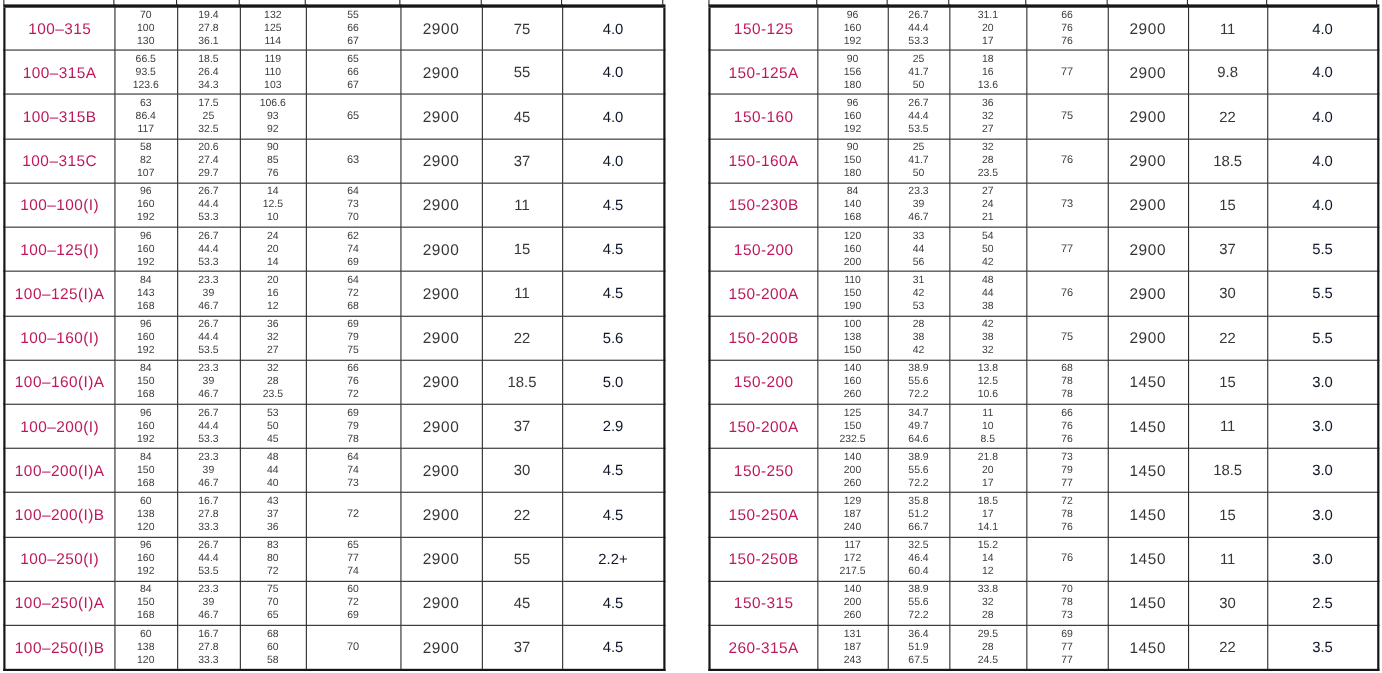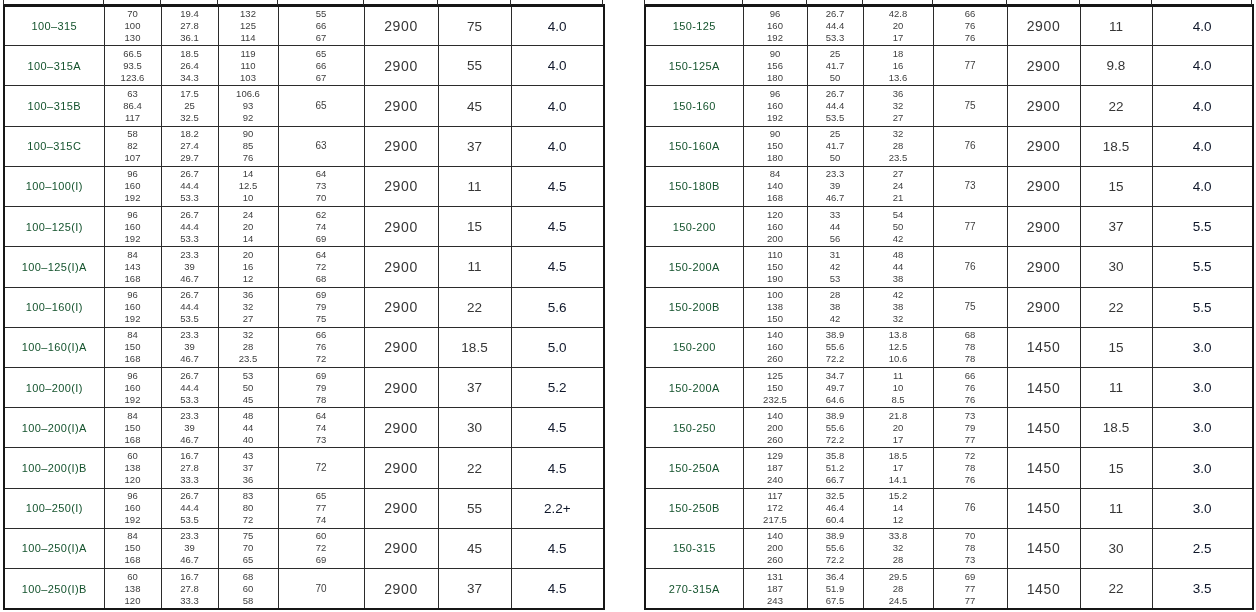--- a/index.html
+++ b/index.html
@@ -7,21 +7,21 @@
         font-family:"Liberation Sans","DejaVu Sans",sans-serif;color:#3a3a3a;}
   .tbl-wrap{position:absolute;top:0;height:612px;}
   
   .stub{position:absolute;top:0;width:1px;height:5px;background:#2a2a2a;}
   table.spec{position:absolute;top:4px;left:0;width:100%;height:606px;
              border-collapse:collapse;table-layout:fixed;
              border:2px solid #161616;border-top:3px solid #161616;}
   table.spec td{border:1px solid #2b2b2b;text-align:center;vertical-align:middle;
                 padding:0;overflow:hidden;background:#fff;}
   table.spec tr{height:40px;}
-  td.model{font-size:11px;letter-spacing:0.4px;color:#14532d;}
+  td.model{font-size:14px;letter-spacing:0.4px;color:#be185d;}
   td.stack div{font-size:9.5px;line-height:12px;color:#3d3d3d;}
   td.stack.single div{font-size:10px;line-height:12px;}
   td.speed{font-size:14px;letter-spacing:0.6px;color:#363636;margin-left:44px;}
   td.power{font-size:13.5px;color:#363636;}
   td.npsh{font-size:13.5px;color:#0f172a;}
 </style>
 </head>
 <body>
 
 <div class="page">
@@ -115,21 +115,21 @@
             <td class="npsh">4.0</td>
           </tr>
           <tr>
             <td class="model">100–315C</td>
             <td class="stack">
               <div>58</div>
               <div>82</div>
               <div>107</div>
             </td>
             <td class="stack">
-              <div>18.2</div>
+              <div>20.6</div>
               <div>27.4</div>
               <div>29.7</div>
             </td>
             <td class="stack">
               <div>90</div>
               <div>85</div>
               <div>76</div>
             </td>
             <td class="stack single">
               <div>63</div>
@@ -285,21 +285,21 @@
               <div>50</div>
               <div>45</div>
             </td>
             <td class="stack">
               <div>69</div>
               <div>79</div>
               <div>78</div>
             </td>
             <td class="speed">2900</td>
             <td class="power">37</td>
-            <td class="npsh">5.2</td>
+            <td class="npsh">2.9</td>
           </tr>
           <tr>
             <td class="model">100–200(I)A</td>
             <td class="stack">
               <div>84</div>
               <div>150</div>
               <div>168</div>
             </td>
             <td class="stack">
               <div>23.3</div>
@@ -451,21 +451,21 @@
               <div>96</div>
               <div>160</div>
               <div>192</div>
             </td>
             <td class="stack">
               <div>26.7</div>
               <div>44.4</div>
               <div>53.3</div>
             </td>
             <td class="stack">
-              <div>42.8</div>
+              <div>31.1</div>
               <div>20</div>
               <div>17</div>
             </td>
             <td class="stack">
               <div>66</div>
               <div>76</div>
               <div>76</div>
             </td>
             <td class="speed">2900</td>
             <td class="power">11</td>
@@ -537,21 +537,21 @@
               <div>23.5</div>
             </td>
             <td class="stack single">
               <div>76</div>
             </td>
             <td class="speed">2900</td>
             <td class="power">18.5</td>
             <td class="npsh">4.0</td>
           </tr>
           <tr>
-            <td class="model">150-180B</td>
+            <td class="model">150-230B</td>
             <td class="stack">
               <div>84</div>
               <div>140</div>
               <div>168</div>
             </td>
             <td class="stack">
               <div>23.3</div>
               <div>39</div>
               <div>46.7</div>
             </td>
@@ -787,21 +787,21 @@
             <td class="stack">
               <div>70</div>
               <div>78</div>
               <div>73</div>
             </td>
             <td class="speed">1450</td>
             <td class="power">30</td>
             <td class="npsh">2.5</td>
           </tr>
           <tr>
-            <td class="model">270-315A</td>
+            <td class="model">260-315A</td>
             <td class="stack">
               <div>131</div>
               <div>187</div>
               <div>243</div>
             </td>
             <td class="stack">
               <div>36.4</div>
               <div>51.9</div>
               <div>67.5</div>
             </td>

